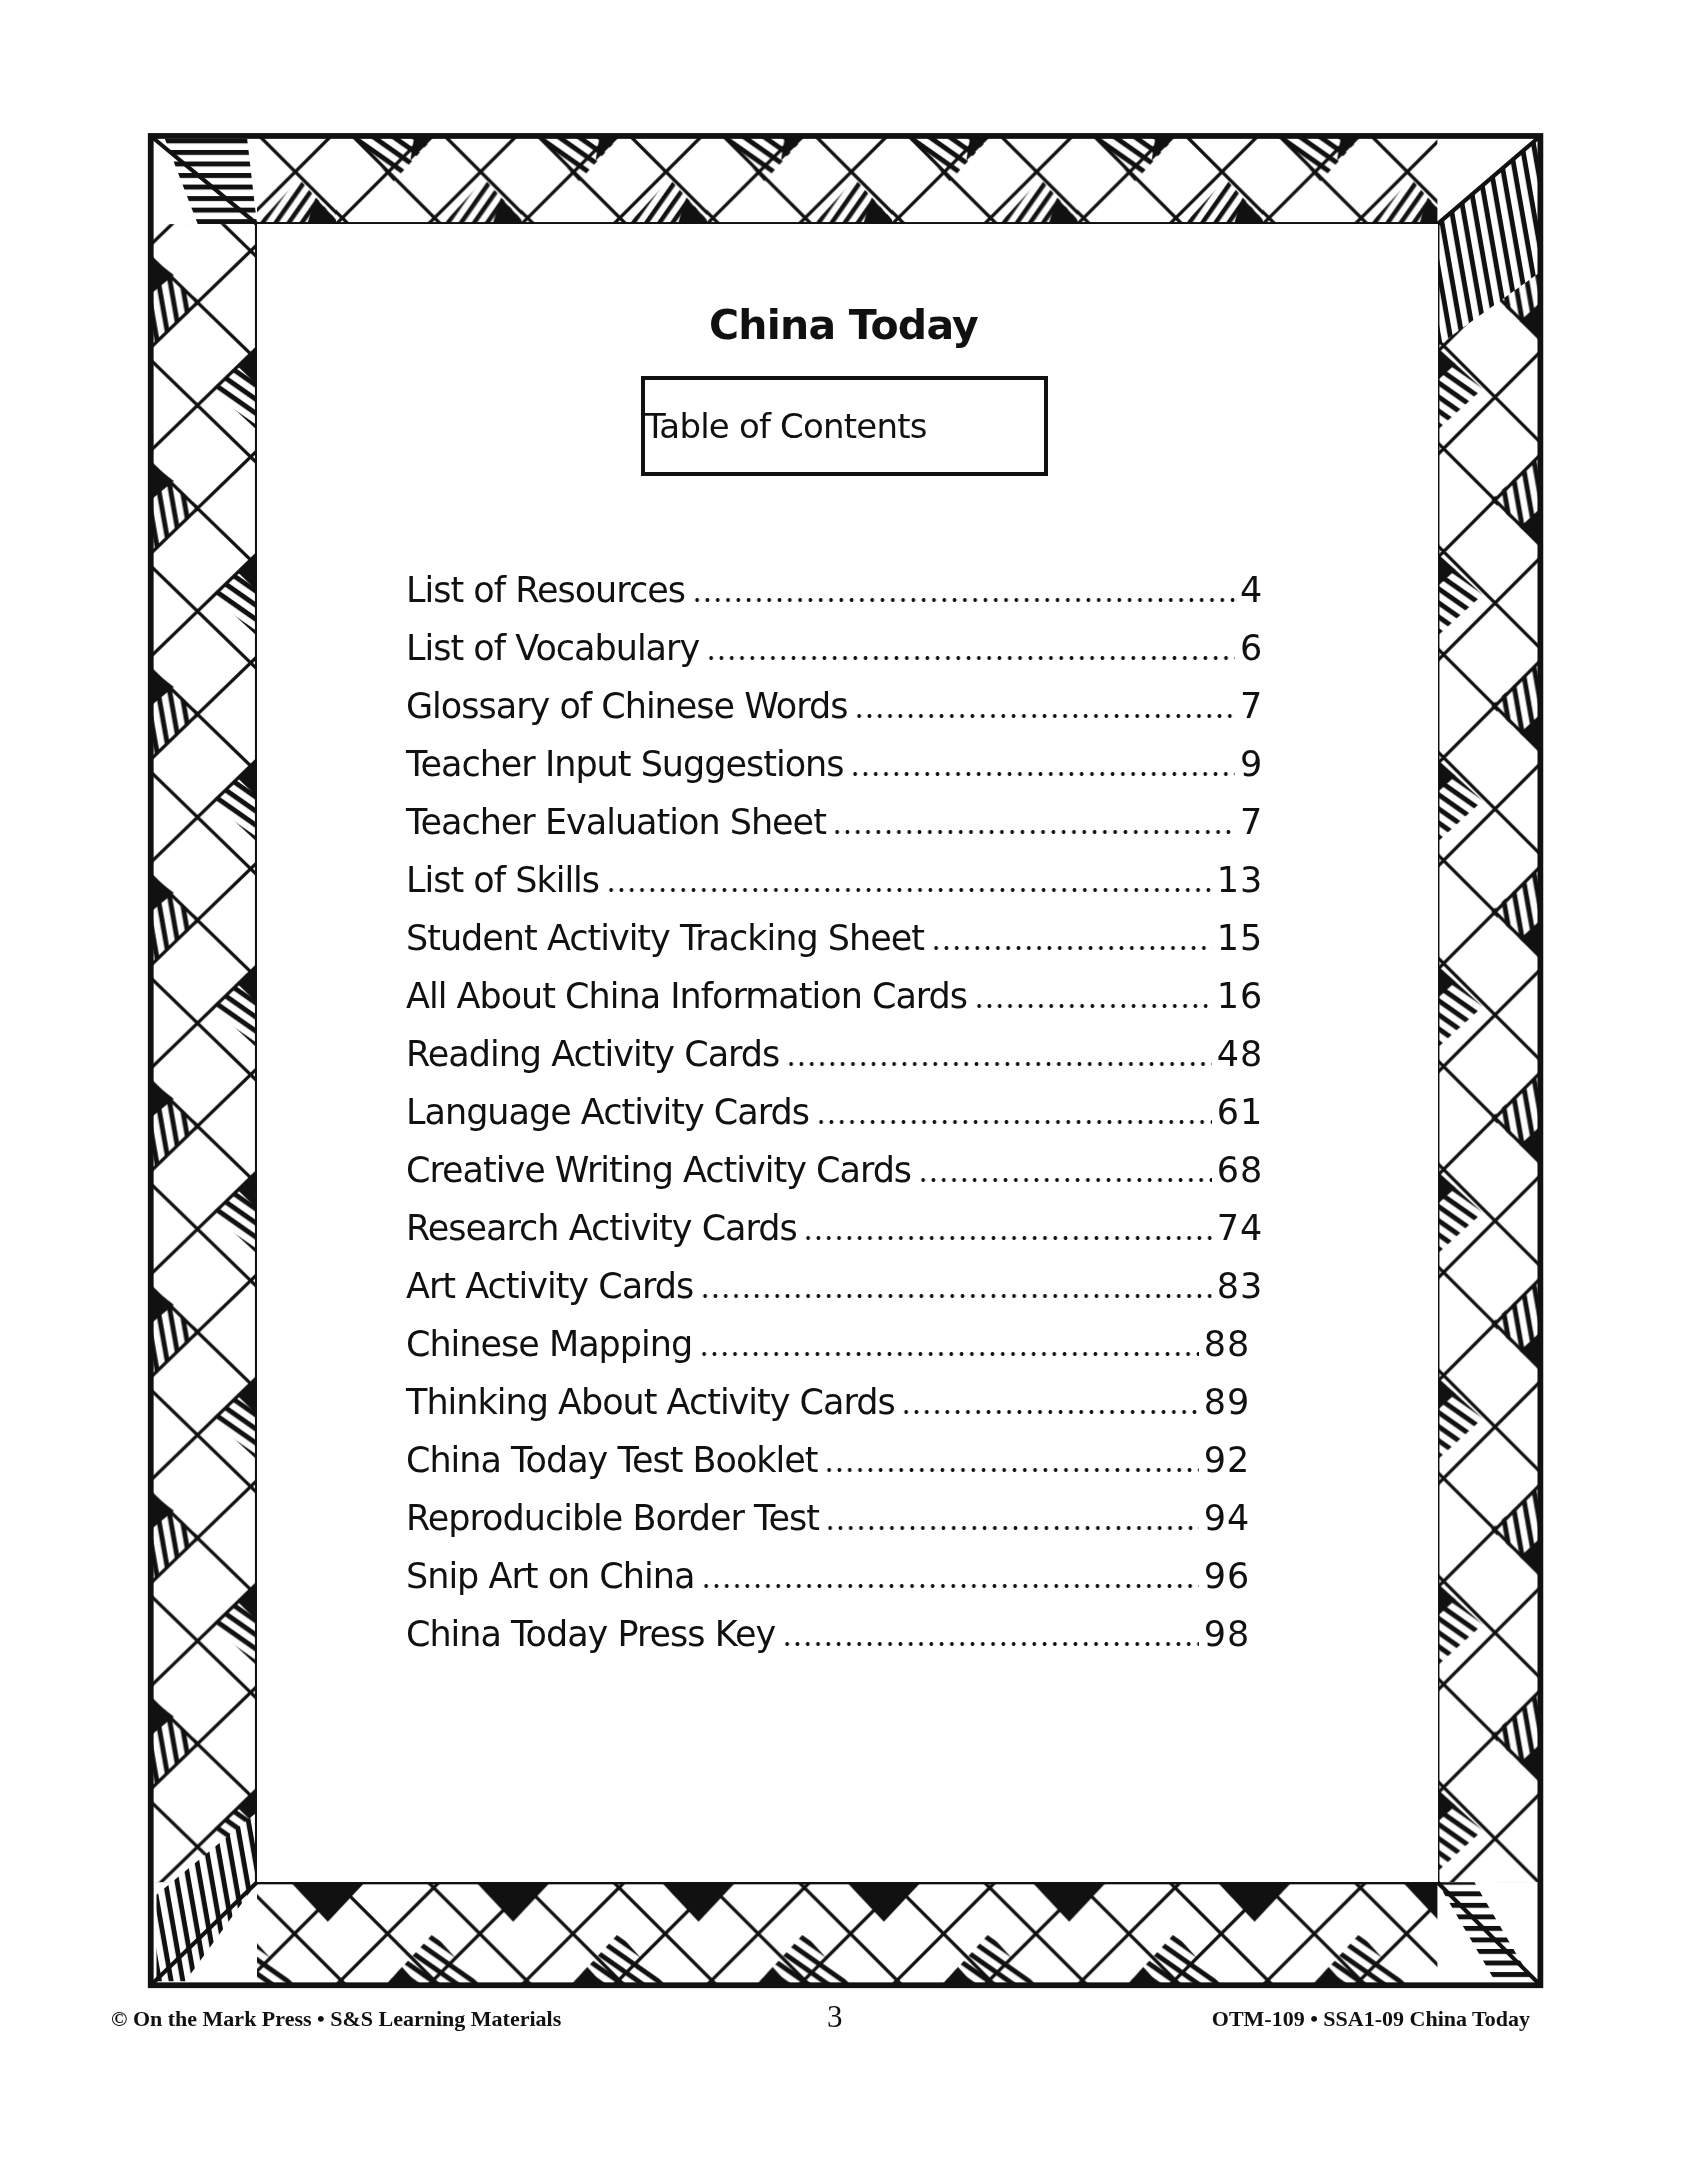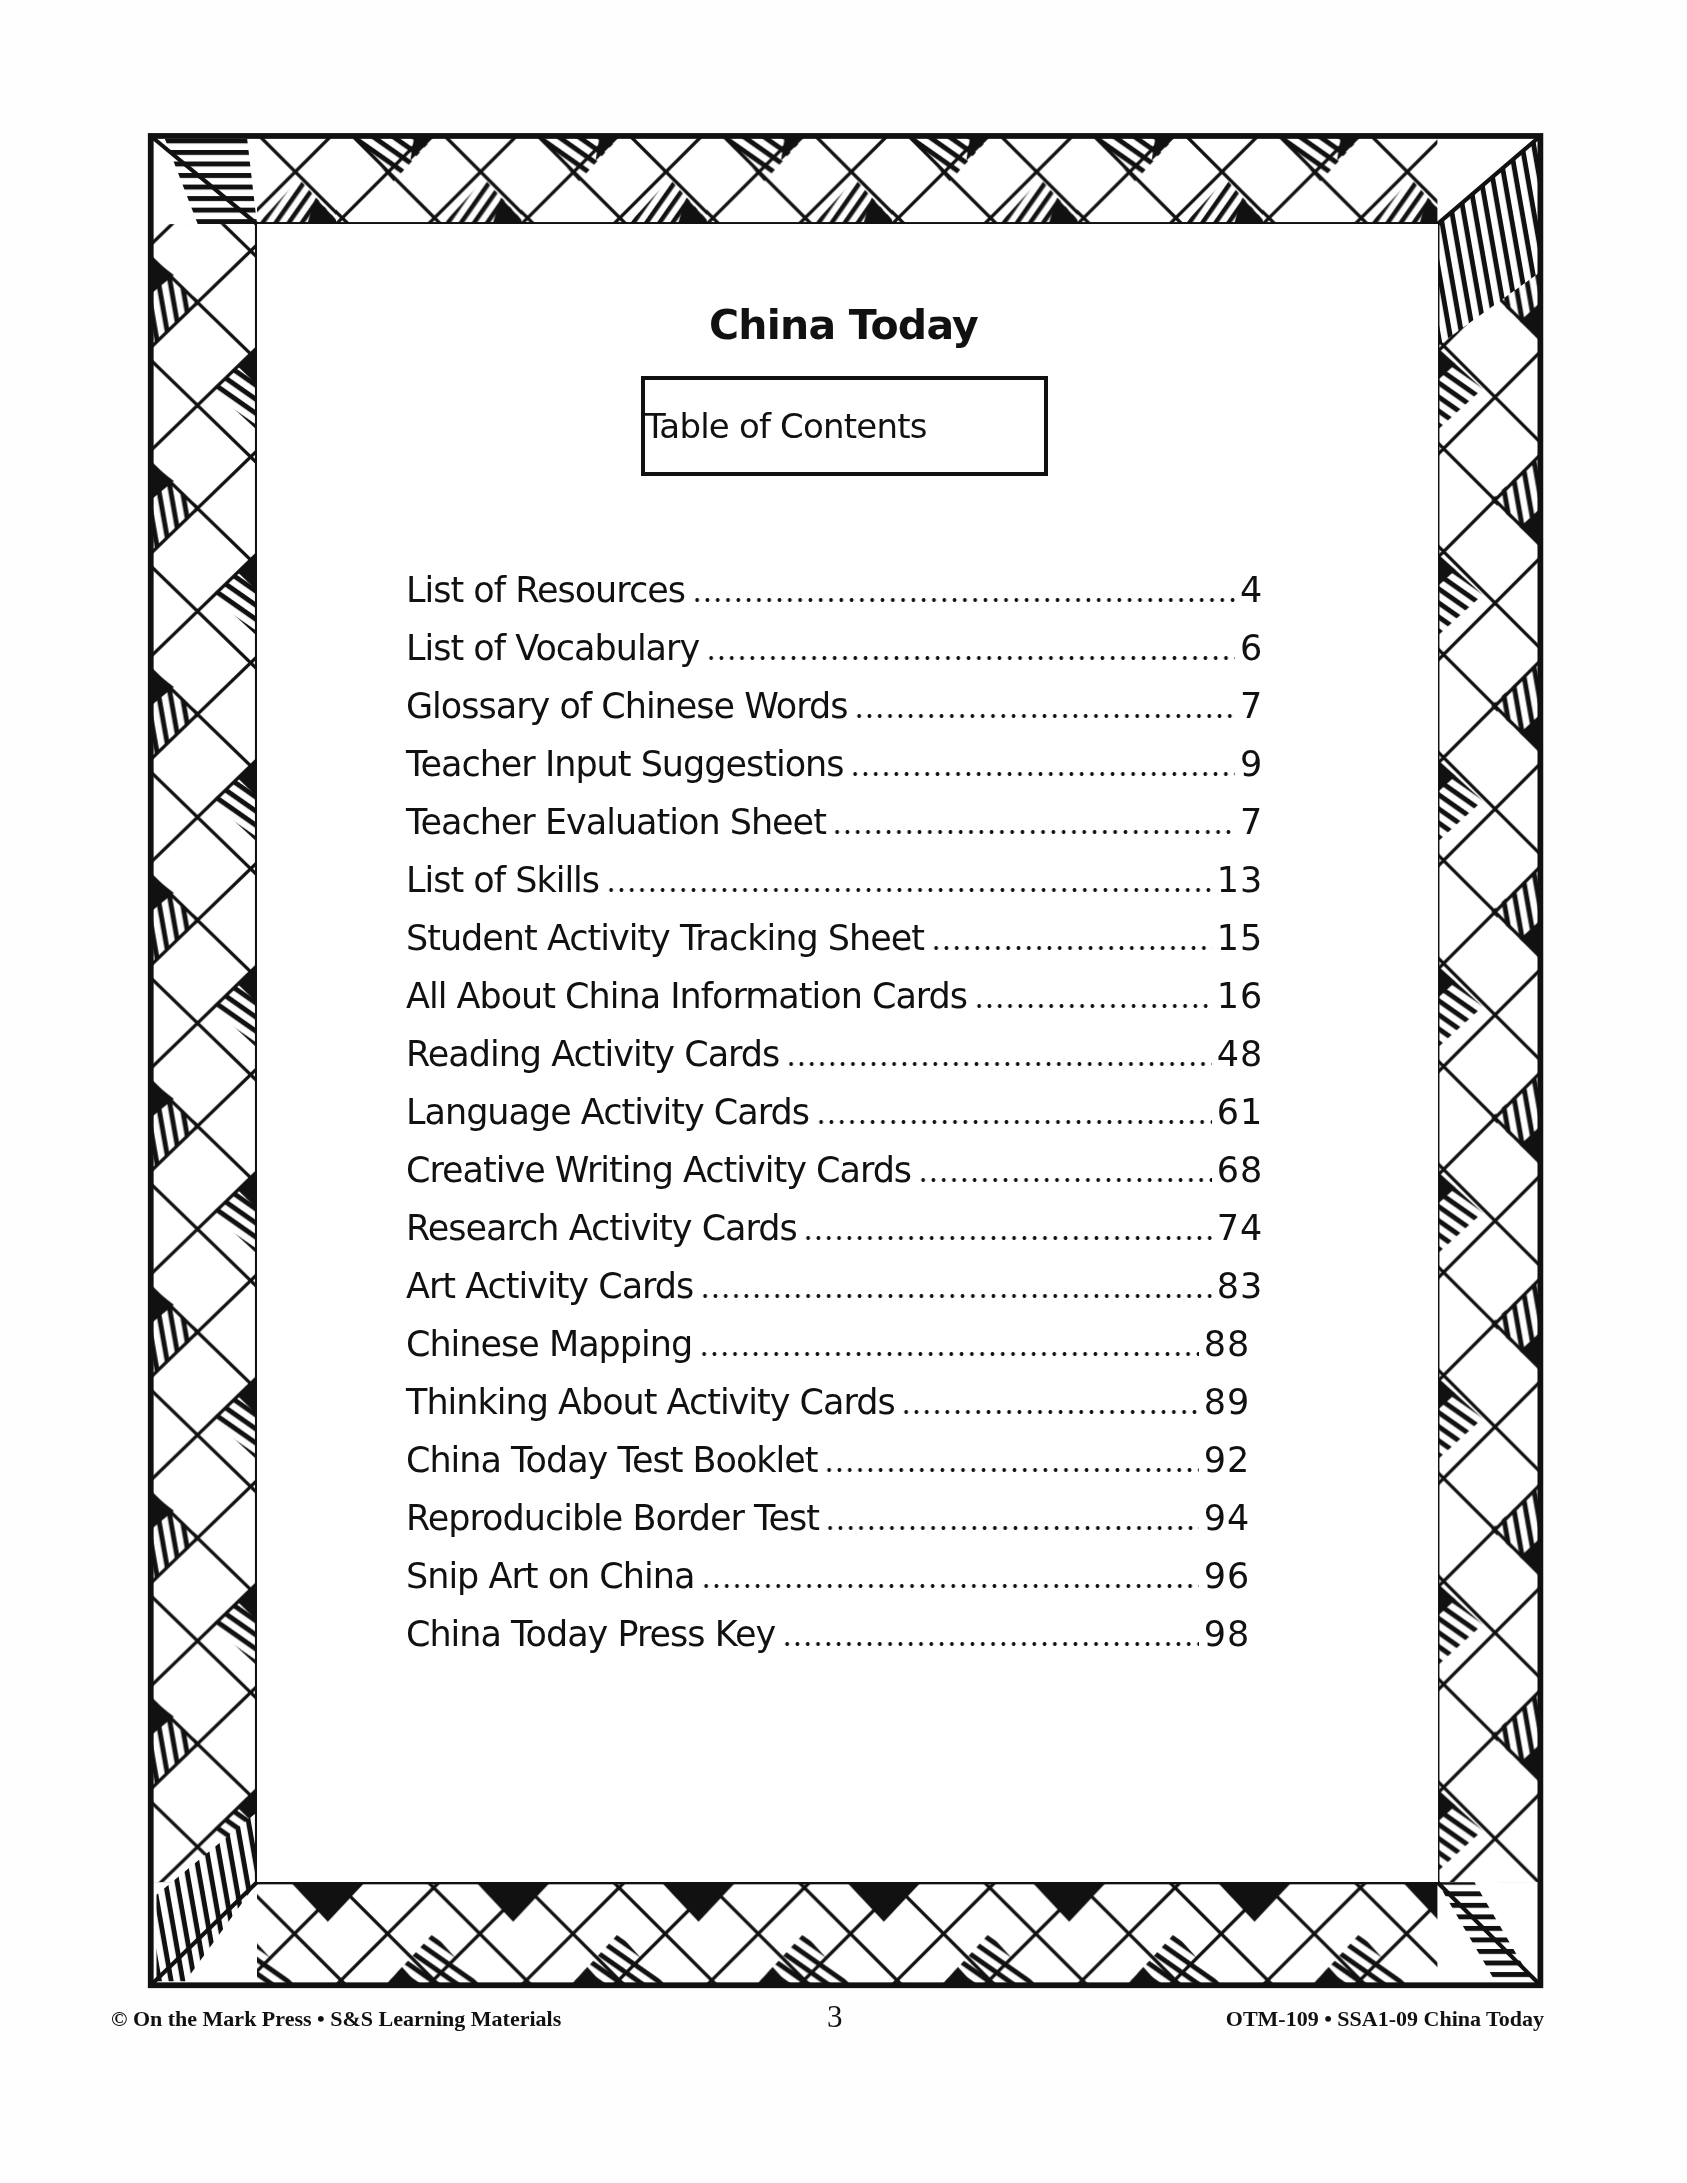--- a/index.html
+++ b/index.html
@@ -104,21 +104,21 @@
   .footer {
     position: absolute;
     top: 2004px;
     font-family: "Liberation Serif", "DejaVu Serif", serif;
     font-weight: bold;
     font-size: 22px;
     line-height: 30px;
     white-space: nowrap;
   }
   .footer-left { left: 111px; }
-  .footer-right { right: 143px; }
+  .footer-right { right: 157px; }
   .footer-page {
     position: absolute;
     left: 827px; top: 1999px;
     font-family: "Liberation Serif", "DejaVu Serif", serif;
     font-size: 31px;
     font-weight: normal;
     line-height: 36px;
   }
 </style>
 </head>

